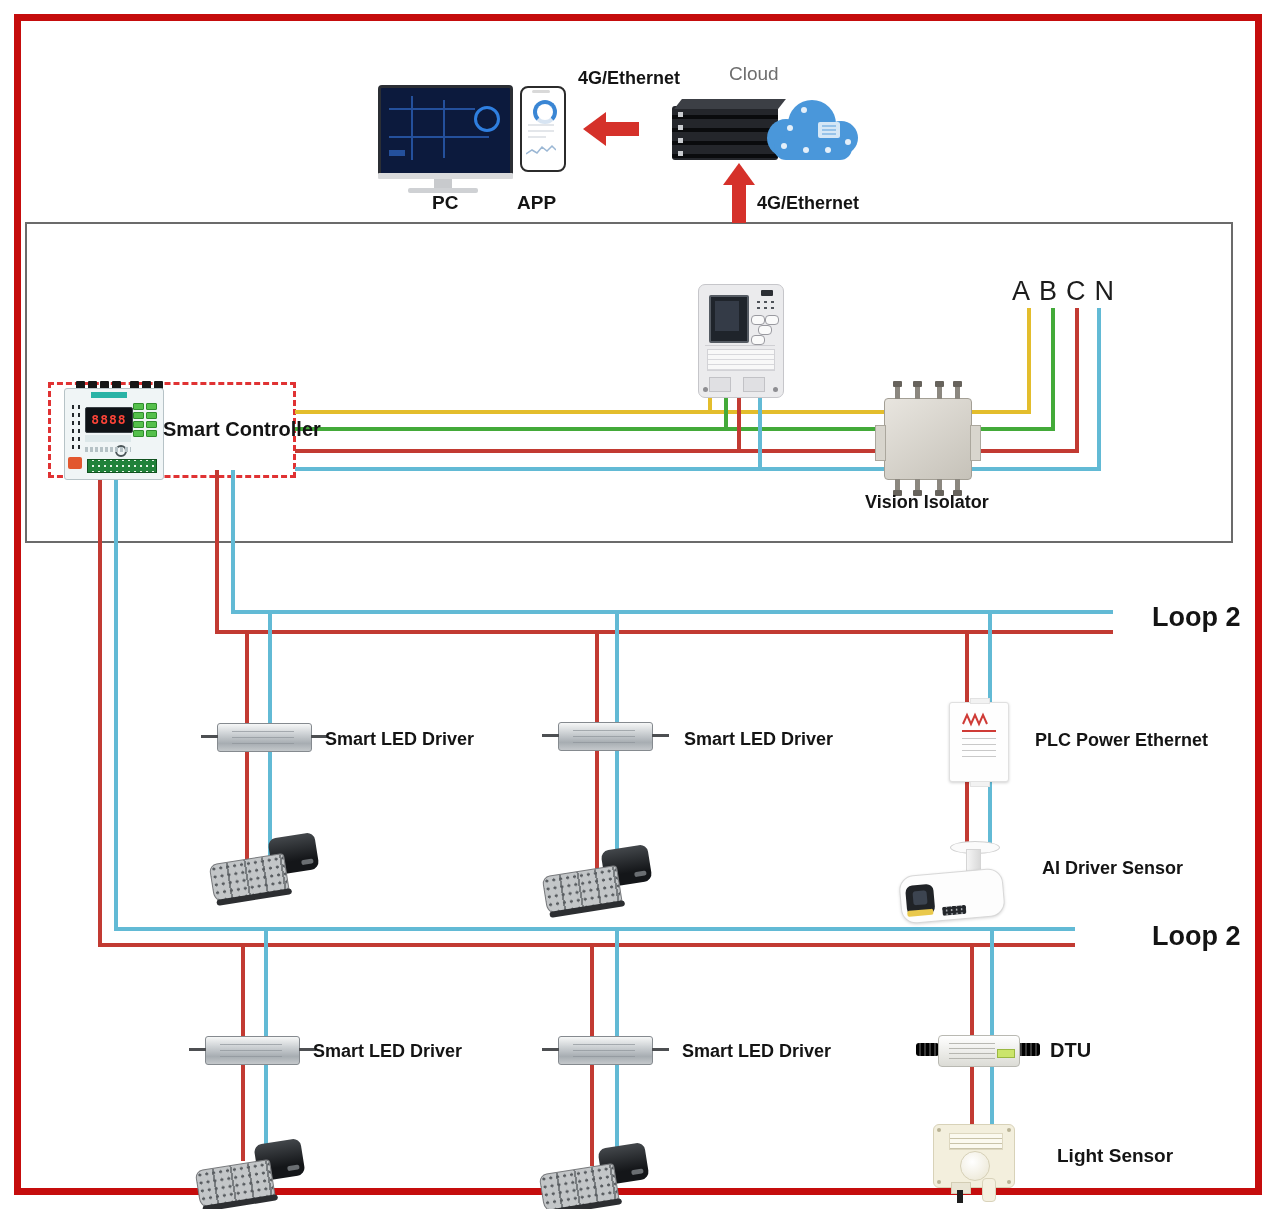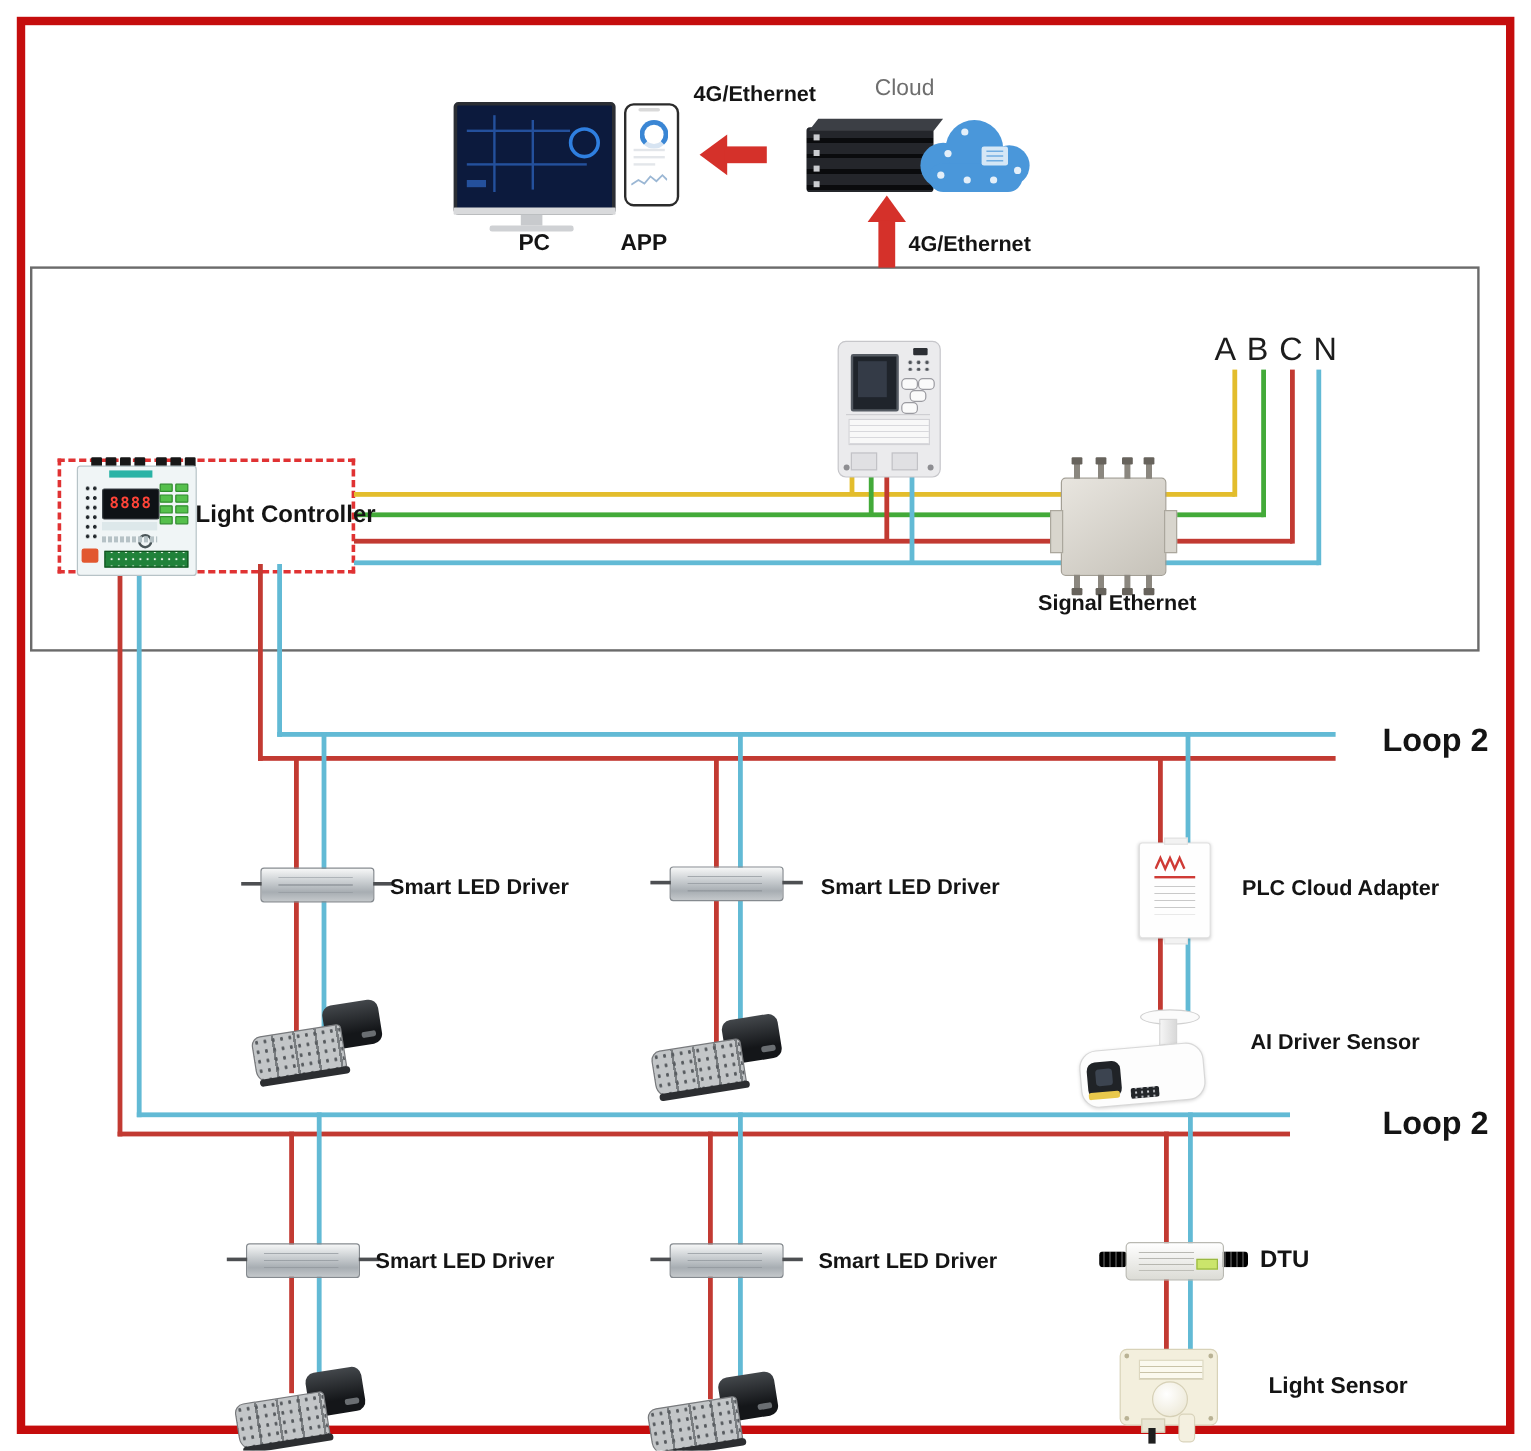--- a/index.html
+++ b/index.html
@@ -286,21 +286,21 @@
         <div class="lc-btn"></div>
           <div class="lc-btn"></div>
       </div>
       <div class="lc-strip"></div>
       <div class="lc-circ"></div>
       <div class="lc-txt"></div>
       <div class="lc-term"></div>
       <div class="lc-orange"></div>
     </div>
   </div>
-  <div class="lbl mid" style="left:163px;top:418px">Light Controller</div>
+  <div class="lbl mid" style="left:163px;top:418px">Smart Controller</div>
 
   <div class="gw">
     <div class="gw-screen">
       <div class="gw-screen-in"></div>
     </div>
     <div class="gw-chip"></div>
     <div class="gw-leds"></div>
     <div class="gw-pill" style="left:52px;top:30px"></div>
     <div class="gw-pill" style="left:66px;top:30px"></div>
     <div class="gw-pill" style="left:59px;top:40px"></div>
@@ -326,21 +326,21 @@
     <div class="iso-cap" style="left:68px;top:-18px"></div>
     <div class="iso-pin" style="left:10px;top:80px"></div>
     <div class="iso-pin" style="left:30px;top:80px"></div>
     <div class="iso-pin" style="left:52px;top:80px"></div>
     <div class="iso-pin" style="left:70px;top:80px"></div>
     <div class="iso-cap" style="left:8px;top:91px"></div>
     <div class="iso-cap" style="left:28px;top:91px"></div>
     <div class="iso-cap" style="left:50px;top:91px"></div>
     <div class="iso-cap" style="left:68px;top:91px"></div>
   </div>
-  <div class="lbl sm" style="left:865px;top:492px">Signal Ethernet</div>
+  <div class="lbl sm" style="left:865px;top:492px">Vision Isolator</div>
 
   <div class="lbl big" style="left:1152px;top:602px">Loop 2</div>
   <div class="lbl big" style="left:1152px;top:921px">Loop 2</div>
 
   <div class="driver" style="left:217px;top:723px">
     <div class="drv-lines"></div>
     <div class="stub" style="left:-17px"></div>
     <div class="stub" style="right:-17px"></div>
   </div>
   <div class="lbl sm" style="left:325px;top:729px">Smart LED Driver</div>
@@ -366,21 +366,21 @@
 
   <div class="plc">
     <svg style="position:absolute;left:12px;top:8px" width="34" height="16">
       <polyline points="1,13 5,4 9,13 13,4 17,13 21,4 25,13" fill="none" stroke="#cf3b36" stroke-width="2"></polyline>
     </svg>
     <div class="plc-redline"></div>
     <div class="plc-lines"></div>
     <div class="plc-foot" style="top:-5px"></div>
     <div class="plc-foot" style="top:78px"></div>
   </div>
-  <div class="lbl sm" style="left:1035px;top:730px">PLC Cloud Adapter</div>
+  <div class="lbl sm" style="left:1035px;top:730px">PLC Power Ethernet</div>
 
   <div class="cam">
     <div class="cam-disc"></div>
     <div class="cam-stem"></div>
     <div class="cam-ball"></div>
     <div class="cam-body">
       <div class="cam-lens">
         <div class="cam-lens-in"></div>
       </div>
       <div class="cam-yellow"></div>

